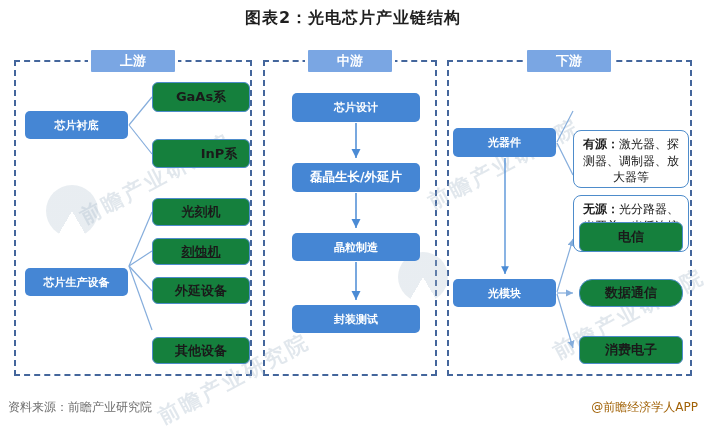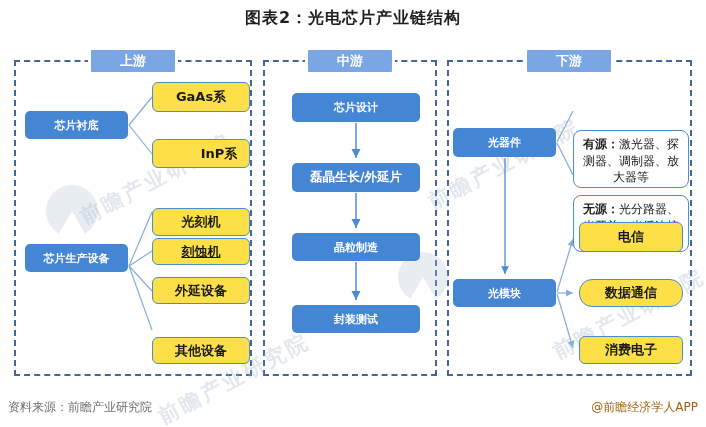--- a/index.html
+++ b/index.html
@@ -21,21 +21,21 @@
     border-radius:4px;border:3px solid #ffffff;z-index:3;
   }
   .pill-up{left:88px;top:47px;}
   .pill-mid{left:305px;top:47px;}
   .pill-down{left:524px;top:47px;}
   .box{position:absolute;box-sizing:border-box;display:flex;align-items:center;justify-content:center;z-index:2;}
   .solid{
     background:#4586D4;color:#ffffff;font-weight:bold;font-size:11px;border-radius:5px;
   }
   .outline{
-    background:#fde047;border:1.5px solid #4E8CCB;color:#1a1a1a;font-weight:bold;
+    background:#15803d;border:1.5px solid #4E8CCB;color:#1a1a1a;font-weight:bold;
     font-size:13px;border-radius:6px;
   }
   .note{
     background:#ffffff;border:1.5px solid #4E8CCB;color:#1a1a1a;font-weight:normal;
     font-size:12px;border-radius:8px;display:block;text-align:center;
     padding:5px 5px;line-height:1.38;margin-top:48px;
   }
   .note b{font-weight:bold;}
   .overlay{position:absolute;left:0;top:0;z-index:1;pointer-events:none;}
   .wm{
@@ -100,22 +100,22 @@
   </svg>
 
   <div class="pill pill-up">上游</div>
   <div class="pill pill-mid">中游</div>
   <div class="pill pill-down">下游</div>
 
   <div class="box solid" style="left:25px;top:111px;width:103px;height:28px;">芯片衬底</div>
   <div class="box outline" style="left:152px;top:82px;width:98px;height:30px;">GaAs系</div>
   <div class="box outline" style="left:152px;top:139px;width:98px;height:29px;padding-left:36px;">InP系</div>
 
-  <div class="box solid" style="left:25px;top:244px;width:103px;height:28px;">芯片生产设备</div>
-  <div class="box outline" style="left:152px;top:208px;width:98px;height:28px;">光刻机</div>
+  <div class="box solid" style="left:25px;top:268px;width:103px;height:28px;">芯片生产设备</div>
+  <div class="box outline" style="left:152px;top:198px;width:98px;height:28px;">光刻机</div>
   <div class="box outline" style="left:152px;top:238px;width:98px;height:27px;text-decoration:underline;">刻蚀机</div>
   <div class="box outline" style="left:152px;top:277px;width:98px;height:27px;">外延设备</div>
   <div class="box outline" style="left:152px;top:317px;width:98px;height:27px;margin-top:20px;">其他设备</div>
 
   <div class="box solid" style="left:292px;top:93px;width:128px;height:29px;">芯片设计</div>
   <div class="box solid" style="left:292px;top:163px;width:128px;height:29px;font-size:12.5px;">磊晶生长/外延片</div>
   <div class="box solid" style="left:292px;top:233px;width:128px;height:28px;">晶粒制造</div>
   <div class="box solid" style="left:292px;top:305px;width:128px;height:28px;font-family:Liberation Serif, serif;">封装测试</div>
 
   <div class="box solid" style="left:453px;top:128px;width:103px;height:29px;text-align:right;">光器件</div>

